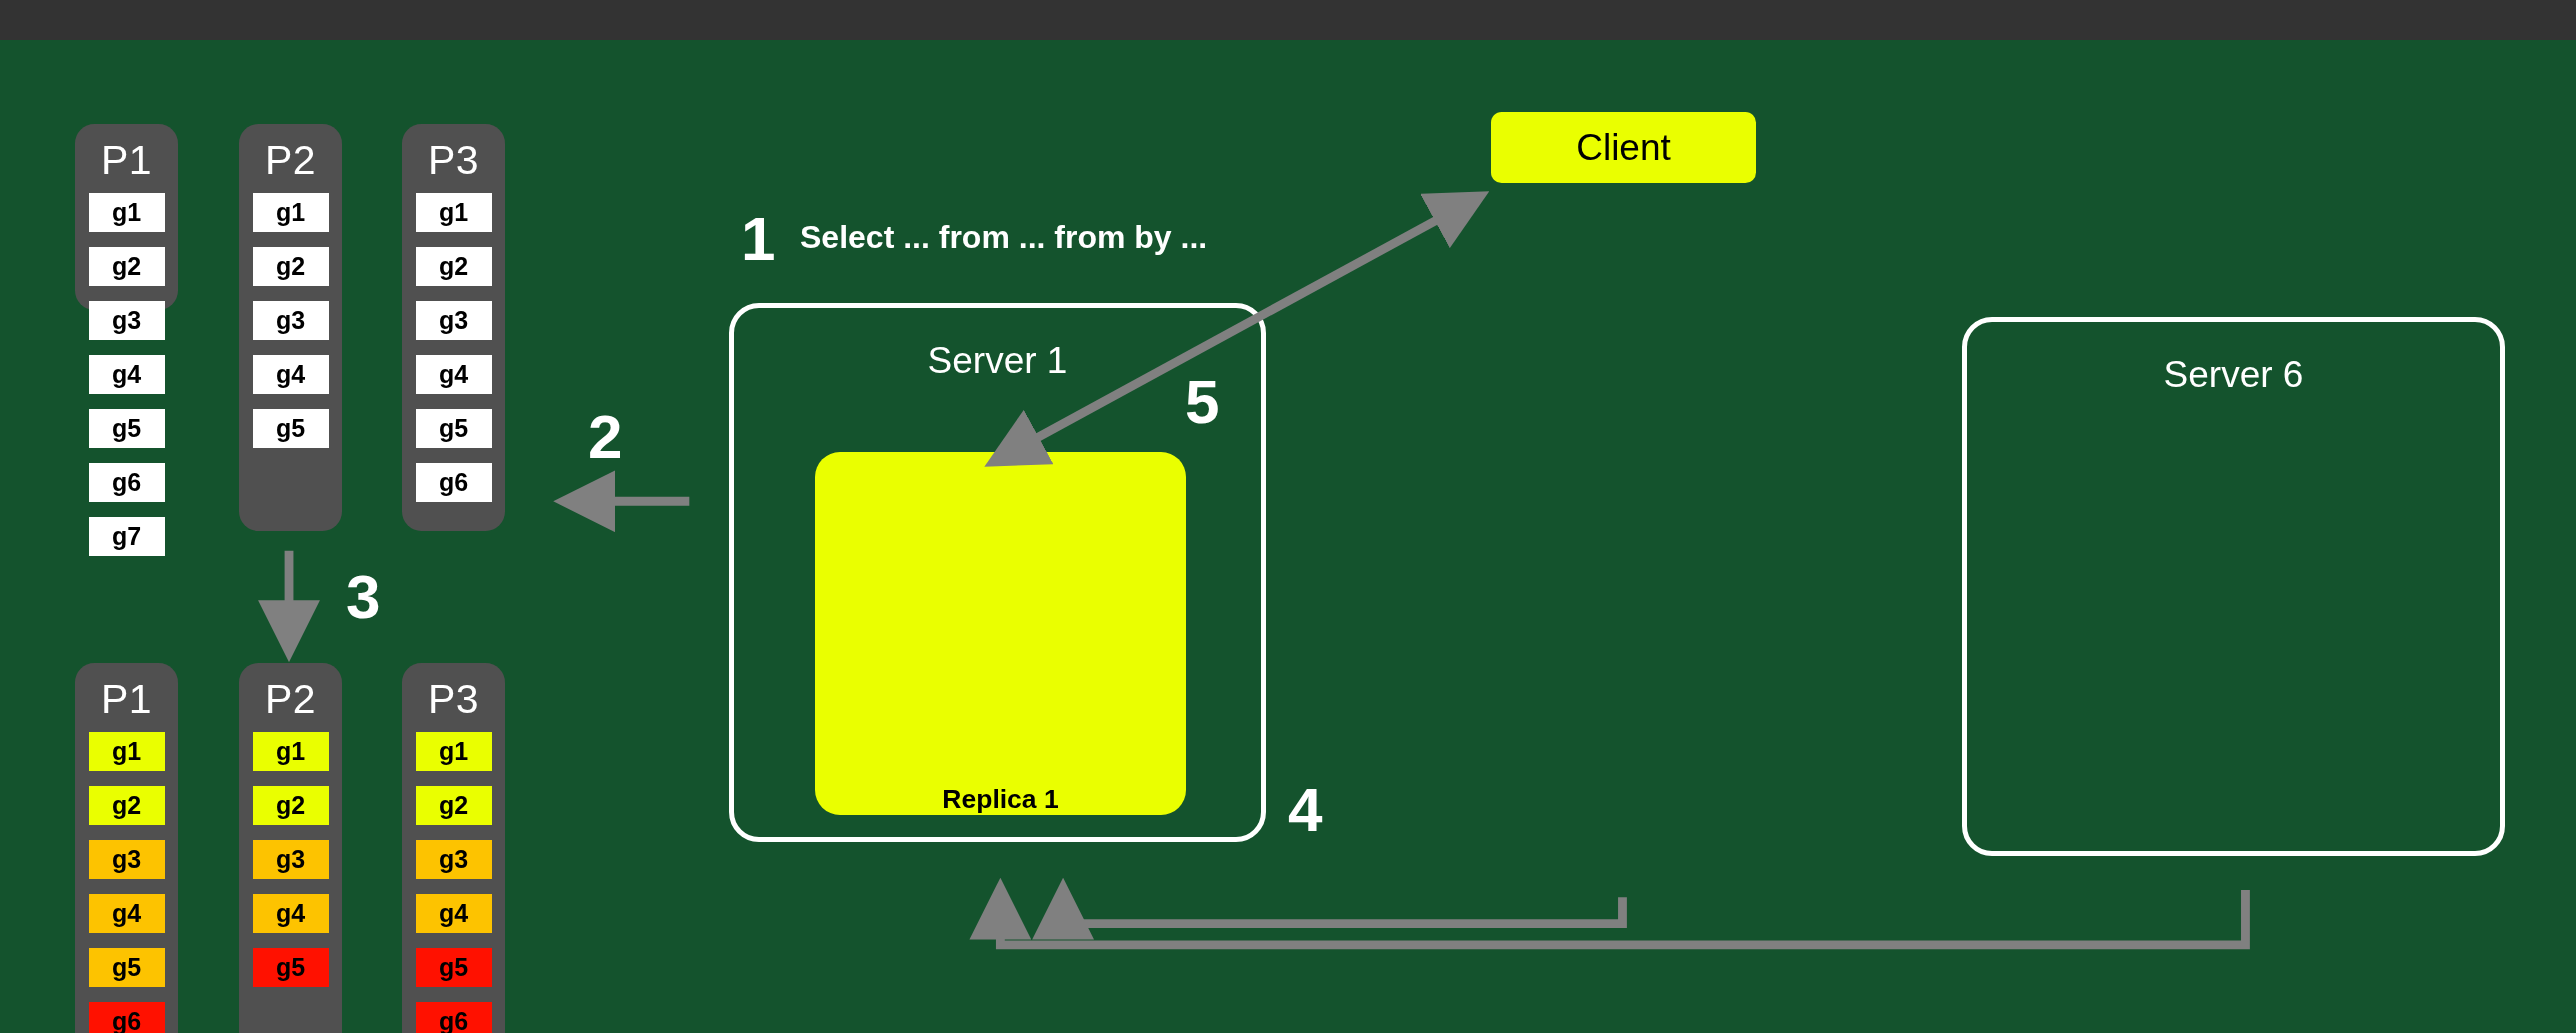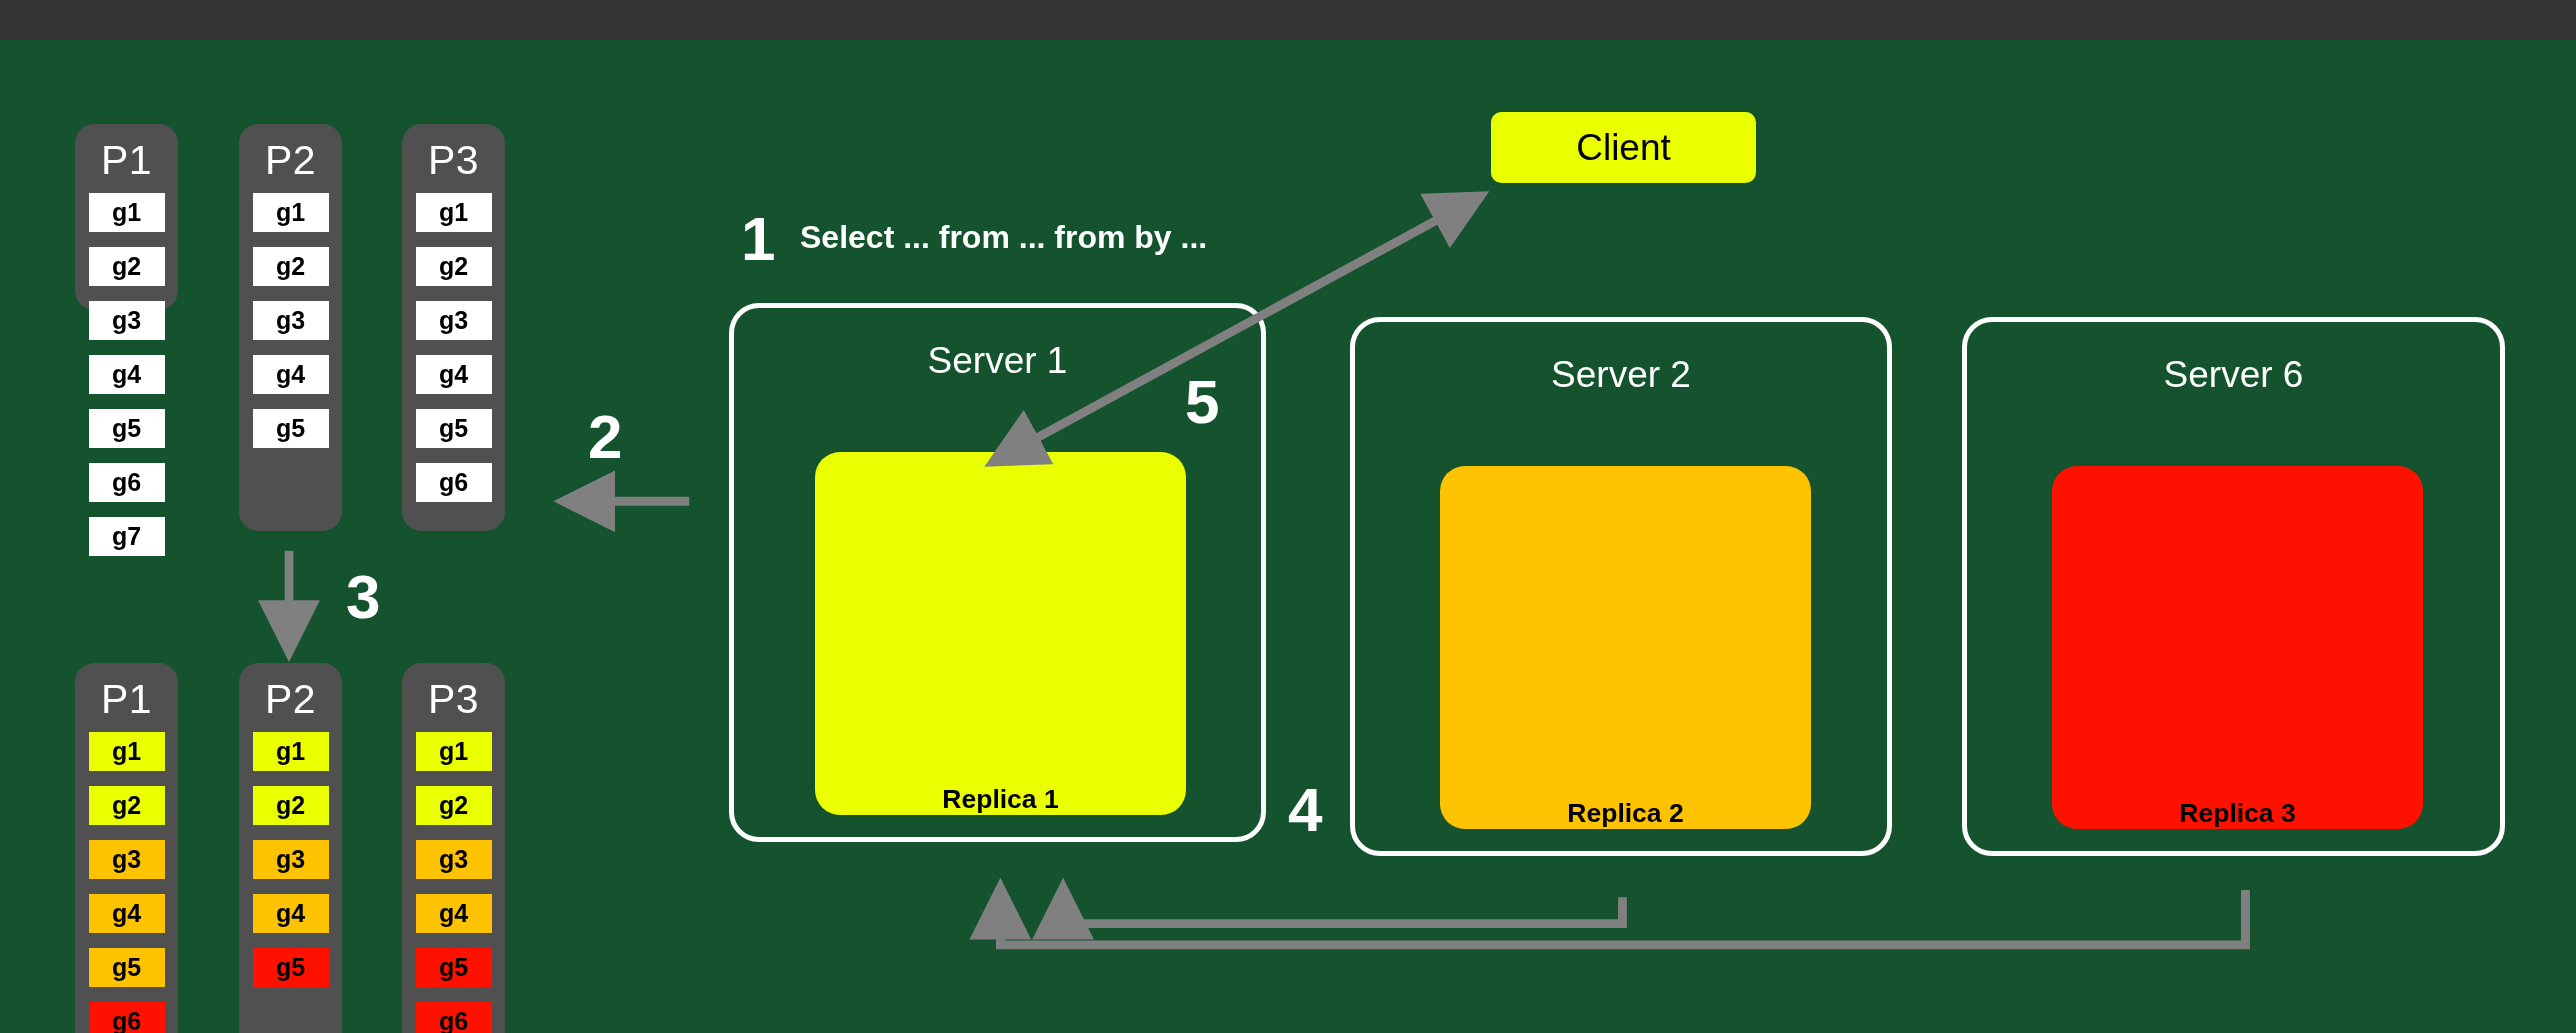--- a/index.html
+++ b/index.html
@@ -217,32 +217,23 @@
     <span>Client</span>
   </div>
 
   <div class="server-box" style="left:729px; top:263px; width:537px; height:539px;">
     <div class="server-title">Server 1</div>
     <div class="replica-box" style="left:81px; top:144px; width:371px; height:363px; background:#eaff00;">
       <span class="replica-label">Replica 1</span>
     </div>
   </div>
 
-  <div class="server-box" style="left:1350px; top:277px; width:542px; height:539px;">
-    <div class="server-title">Server 2</div>
-    <div class="replica-box" style="left:85px; top:144px; width:371px; height:363px; background:#fdc300;">
-      <span class="replica-label">Replica 2</span>
-    </div>
-  </div>
 
   <div class="server-box" style="left:1962px; top:277px; width:543px; height:539px;">
     <div class="server-title">Server 6</div>
-    <div class="replica-box" style="left:85px; top:144px; width:371px; height:363px; background:#ff1100;">
-      <span class="replica-label">Replica 3</span>
-    </div>
   </div>
 
   <div class="stepnum" style="left:741px; top:168px; font-size:62px;"><span>1</span></div>
 
   <div class="steplabel" style="left:800px; top:181px;">Select ... from ... from by ...</div>
 
   <div class="stepnum" style="left:588px; top:366px; font-size:62px;"><span>2</span></div>
 
   <div class="stepnum" style="left:346px; top:526px; font-size:62px;"><span>3</span></div>
 

